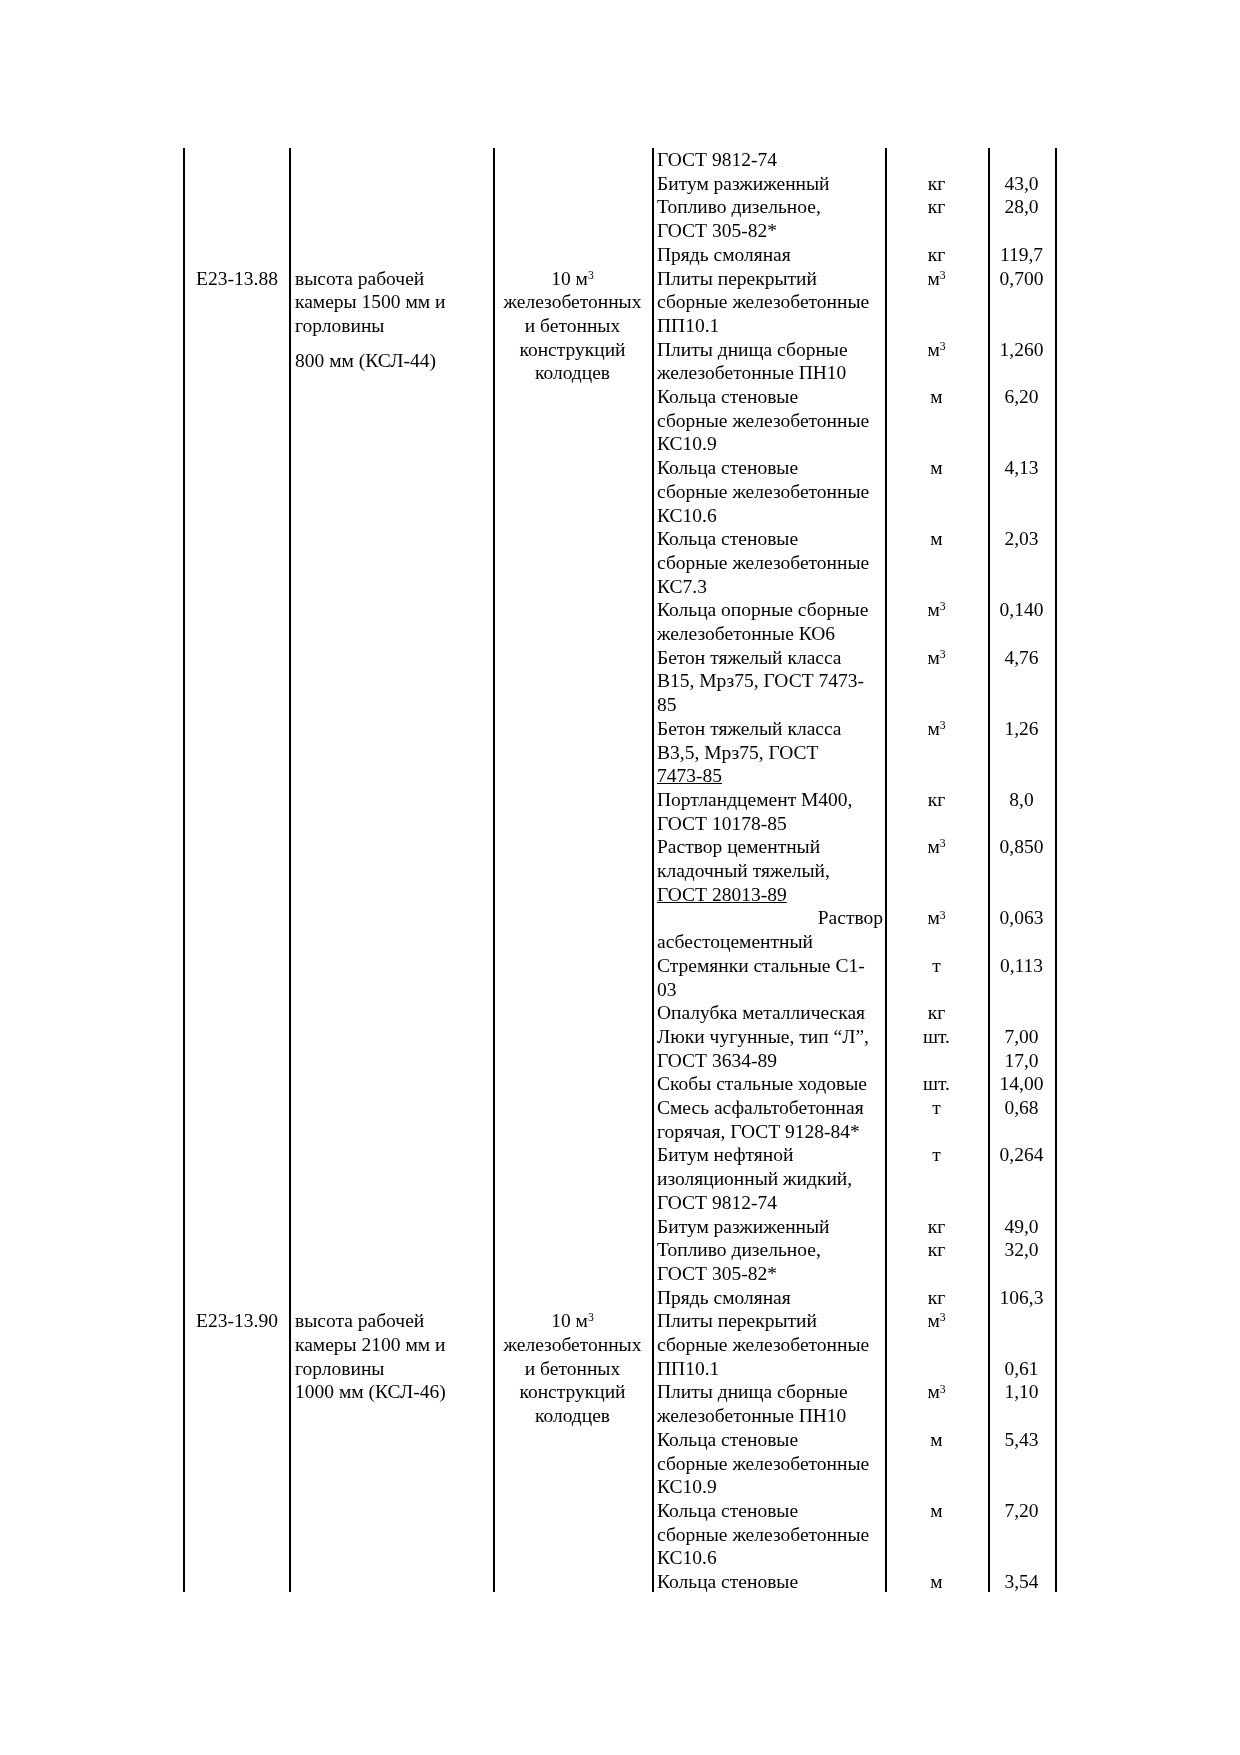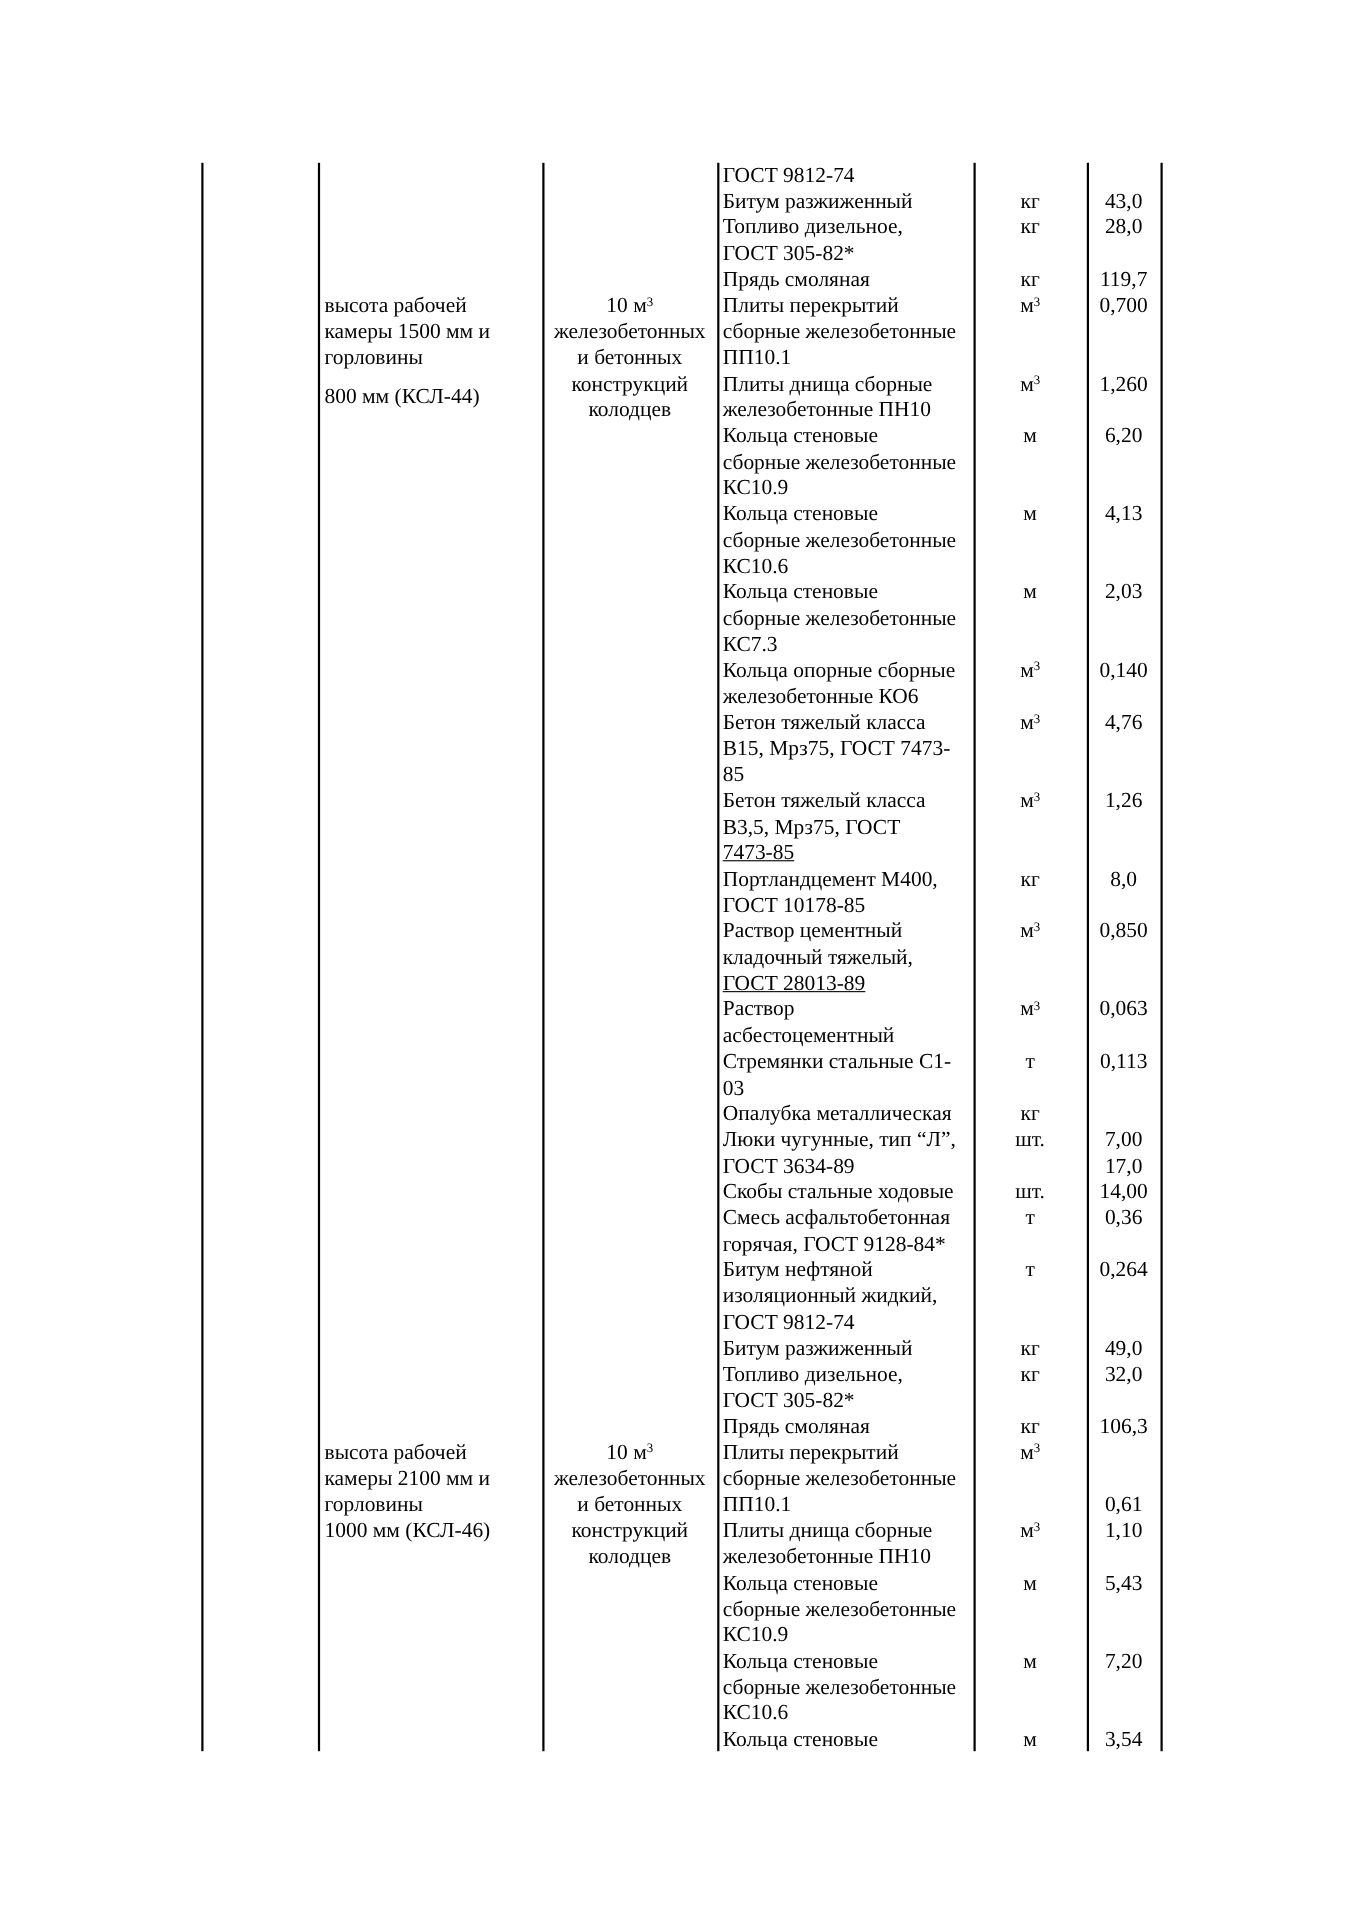--- a/index.html
+++ b/index.html
@@ -22,20 +22,24 @@
 
 <div class="page">
   <div class="table-region">
     <div class="vline" style="left:0px"></div>
     <div class="vline" style="left:106px"></div>
     <div class="vline" style="left:310px"></div>
     <div class="vline" style="left:469px"></div>
     <div class="vline" style="left:702px"></div>
     <div class="vline" style="left:805px"></div>
     <div class="vline" style="left:872px"></div>
+  <div class="col" style="left: 2px; width: 104px; text-align: center;">
+        <div class="tline" style="top: 118.5px;">Е23-13.88</div>
+        <div class="tline" style="top: 1161.3px;">Е23-13.90</div>
+      </div>
       <div class="col" style="left: 112px; width: 196px; text-align: left;">
         <div class="tline" style="top: 118.5px;">высота рабочей</div>
         <div class="tline" style="top: 142.2px;">камеры 1500 мм и</div>
         <div class="tline" style="top: 165.9px;">горловины</div>
         <div class="tline" style="top: 201px;">800 мм (КСЛ-44)</div>
         <div class="tline" style="top: 1161.3px;">высота рабочей</div>
         <div class="tline" style="top: 1185px;">камеры 2100 мм и</div>
         <div class="tline" style="top: 1208.7px;">горловины</div>
         <div class="tline" style="top: 1232.4px;">1000 мм (КСЛ-46)</div>
       </div>
@@ -77,21 +81,21 @@
         <div class="tline" style="top: 521.4px;">В15, Мрз75, ГОСТ 7473-</div>
         <div class="tline" style="top: 545.1px;">85</div>
         <div class="tline" style="top: 568.8px;">Бетон тяжелый класса</div>
         <div class="tline" style="top: 592.5px;">В3,5, Мрз75, ГОСТ</div>
         <div class="tline" style="top: 616.2px; text-decoration: underline;">7473-85</div>
         <div class="tline" style="top: 639.9px;">Портландцемент М400,</div>
         <div class="tline" style="top: 663.6px;">ГОСТ 10178-85</div>
         <div class="tline" style="top: 687.3px;">Раствор цементный</div>
         <div class="tline" style="top: 711px;">кладочный тяжелый,</div>
         <div class="tline" style="top: 734.7px; text-decoration: underline;">ГОСТ 28013-89</div>
-        <div class="tline" style="top: 758.4px;">Раствор</div>
+        <div class="tline" style="top: 758.4px; text-align: right;">Раствор</div>
         <div class="tline" style="top: 782.1px;">асбестоцементный</div>
         <div class="tline" style="top: 805.8px;">Стремянки стальные С1-</div>
         <div class="tline" style="top: 829.5px;">03</div>
         <div class="tline" style="top: 853.2px;">Опалубка металлическая</div>
         <div class="tline" style="top: 876.9px;">Люки чугунные, тип “Л”,</div>
         <div class="tline" style="top: 900.6px;">ГОСТ 3634-89</div>
         <div class="tline" style="top: 924.3px;">Скобы стальные ходовые</div>
         <div class="tline" style="top: 948px;">Смесь асфальтобетонная</div>
         <div class="tline" style="top: 971.7px;">горячая, ГОСТ 9128-84*</div>
         <div class="tline" style="top: 995.4px;">Битум нефтяной</div>
@@ -156,21 +160,21 @@
         <div class="tline" style="top: 450.3px;">0,140</div>
         <div class="tline" style="top: 497.7px;">4,76</div>
         <div class="tline" style="top: 568.8px;">1,26</div>
         <div class="tline" style="top: 639.9px;">8,0</div>
         <div class="tline" style="top: 687.3px;">0,850</div>
         <div class="tline" style="top: 758.4px;">0,063</div>
         <div class="tline" style="top: 805.8px;">0,113</div>
         <div class="tline" style="top: 853.2px; margin-top: 48px;">17,0</div>
         <div class="tline" style="top: 876.9px;">7,00</div>
         <div class="tline" style="top: 924.3px;">14,00</div>
-        <div class="tline" style="top: 948px;">0,36</div>
+        <div class="tline" style="top: 948px;">0,68</div>
         <div class="tline" style="top: 995.4px;">0,264</div>
         <div class="tline" style="top: 1066.5px;">49,0</div>
         <div class="tline" style="top: 1090.2px;">32,0</div>
         <div class="tline" style="top: 1137.6px;">106,3</div>
         <div class="tline" style="top: 1161.3px; margin-top: 48px;">0,61</div>
         <div class="tline" style="top: 1232.4px;">1,10</div>
         <div class="tline" style="top: 1279.8px;">5,43</div>
         <div class="tline" style="top: 1350.9px;">7,20</div>
         <div class="tline" style="top: 1422px;">3,54</div>
       </div>

